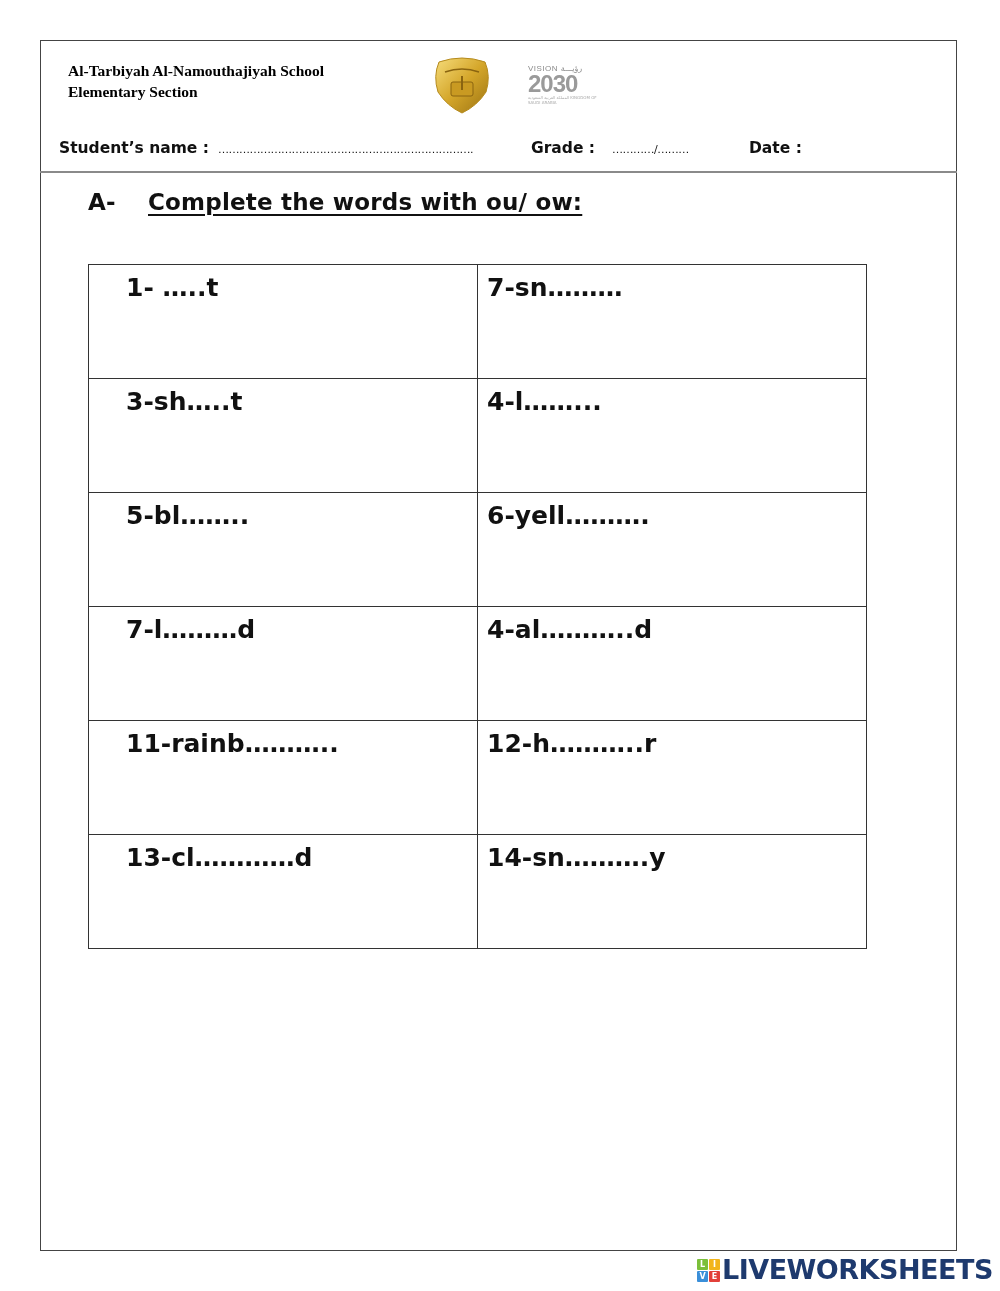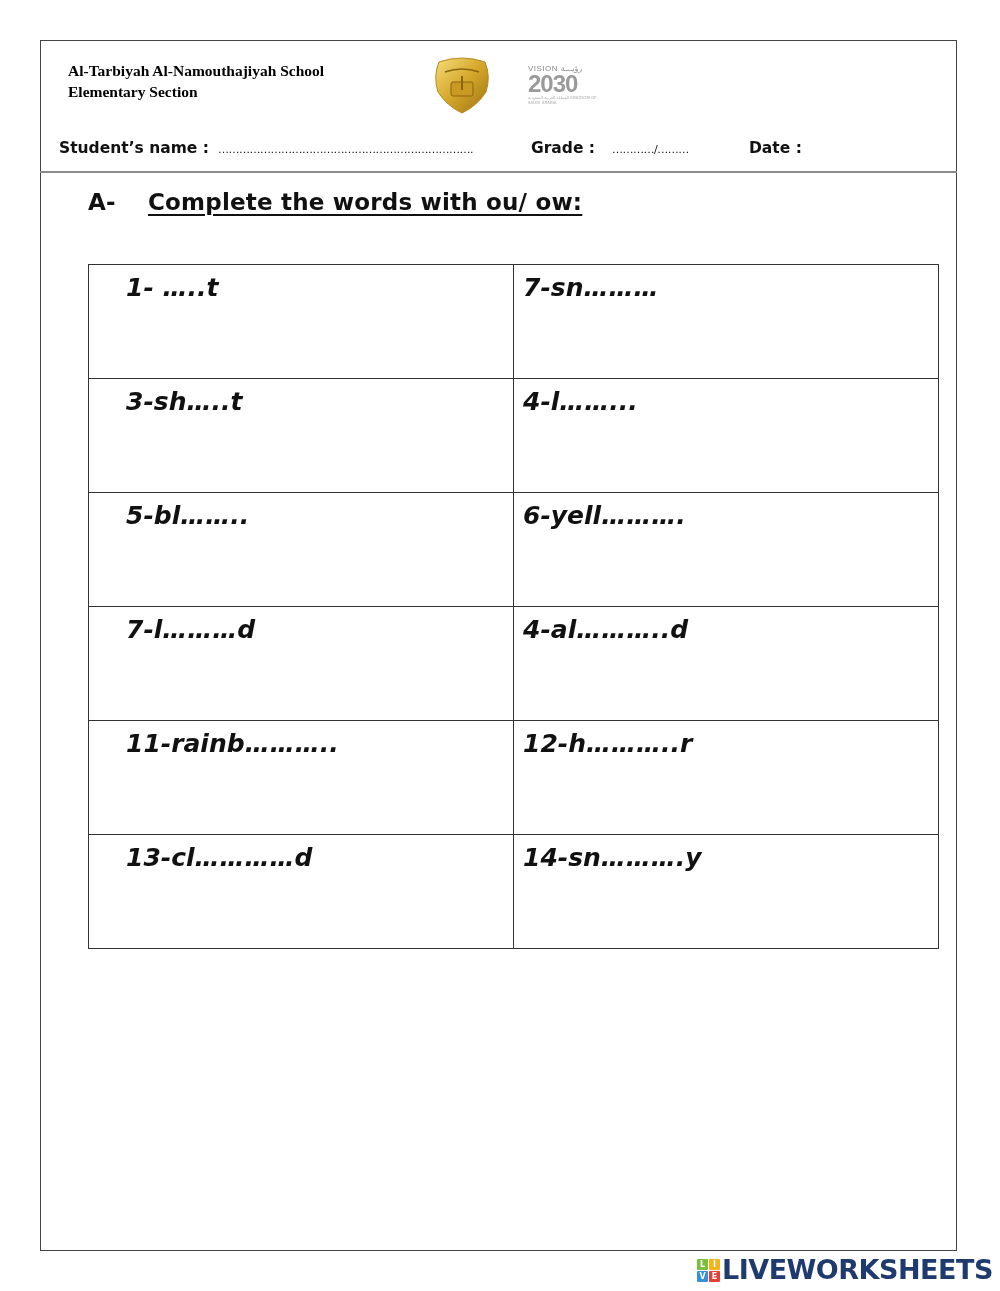--- a/index.html
+++ b/index.html
@@ -11,21 +11,21 @@
   .vision .v-top { font-family:"Liberation Sans", sans-serif; font-size:8px; color:#8a8a8a; letter-spacing:0.5px; }
   .vision .v-num { font-family:"Liberation Sans", sans-serif; font-weight:bold; font-size:24px; color:#9a9a9a; line-height:22px; letter-spacing:-1px; }
   .vision .v-sub { font-size:4px; color:#aaa; line-height:5px; }
   .info-row { position:absolute; top:139px; left:59px; font-family:"DejaVu Sans", sans-serif; font-weight:bold; font-size:15.5px; white-space:nowrap; }
   .info-row span { position:absolute; top:0; white-space:nowrap; }
   .dots { font-weight:normal; font-size:11px; letter-spacing:-0.5px; }
   .divider { position:absolute; left:40px; top:171px; width:917px; height:2px; background:#8a8a8a; }
   .section-title { position:absolute; left:88px; top:189px; font-weight:bold; font-size:23px; font-family:"DejaVu Sans", sans-serif; letter-spacing:0.2px; }
   .section-title .letter { position:absolute; left:0; top:0; }
   .section-title .instr { position:absolute; left:60px; top:0; white-space:nowrap; text-decoration:underline; text-decoration-thickness:2px; text-underline-offset:4px; }
-  table.words { position:absolute; left:88px; top:264px; width:851px; border-collapse:collapse;font-style:italic; }
+  table.words { position:absolute; left:88px; top:264px; width:779px; border-collapse:collapse; }
   table.words td { border:1px solid #333; height:113px; width:50%; vertical-align:top; font-weight:bold; font-size:25px; font-family:"DejaVu Sans", sans-serif; padding:0; }
   table.words td.left span { display:block; padding:8px 0 0 37px; }
   table.words td.right span { display:block; padding:8px 0 0 9px; }
   .brand { position:absolute; left:697px; top:1256px; display:flex; align-items:center; }
   .live-grid { display:grid; grid-template-columns:11px 11px; grid-template-rows:11px 11px; gap:1px; margin-right:2px; }
   .live-grid div { font-family:"DejaVu Sans", sans-serif; font-size:8px; font-weight:bold; color:#fff; display:flex; align-items:center; justify-content:center; border-radius:1px; }
   .brand-text { font-family:"DejaVu Sans", sans-serif; font-weight:bold; font-size:27px; color:#1e3a6e; letter-spacing:-0.5px; line-height:28px; }
 </style>
 </head>
 <body>

